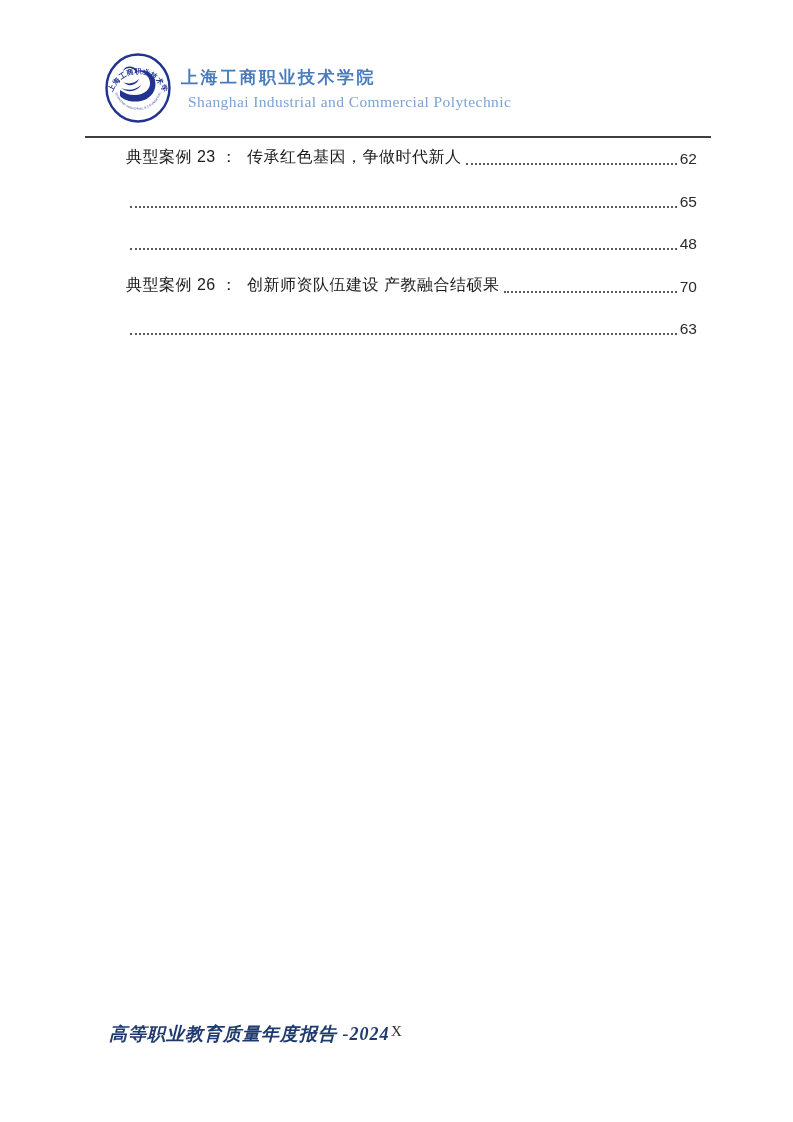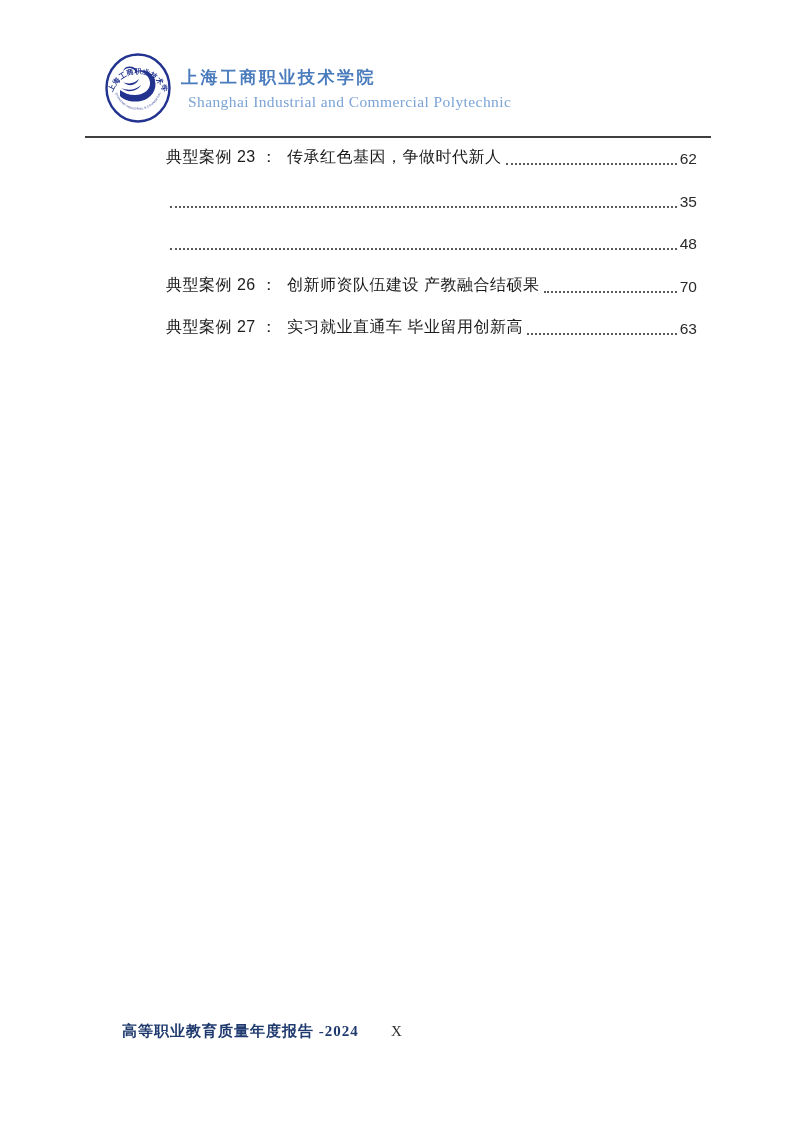--- a/index.html
+++ b/index.html
@@ -36,40 +36,39 @@
     height: 2px; background: #3f3f3f;
   }
   
   .toc {
     position: absolute; left: 126px; right: 96px; top: 147px;
   }
   .toc-row {
     display: flex; align-items: flex-end;
     height: 21px; margin-bottom: 21.5px;
     cursor: pointer;
-    margin-left: 40px;
   }
   .toc-text {
     font-size: 16px; color: #1c1c1c; font-weight: 500;
     letter-spacing: 0.5px; white-space: pre;
   }
   .toc-leader {
     flex: 1 1 auto;
     border-bottom: 2px dotted #5a5a5a;
     margin: 0 3px 3px 4px;
     min-width: 20px;
   }
   .toc-page {
     font-size: 15.5px; color: #2a2a2a;
     padding-bottom: 0px;
   }
   
   .footer-title {
-    position: absolute; left: 122px; top: 1022px;
-    font-size: 15px; font-weight: bold; 
+    position: absolute; left: 109px; top: 1022px;
+    font-size: 18px; font-weight: bold; font-style: italic;
     color: #1f3a6e; letter-spacing: 1px;
     font-family: "Liberation Serif", "DejaVu Serif", serif;
   }
   .footer-pagenum {
     position: absolute; left: 0; right: 0; top: 1023px;
     text-align: center;
     font-size: 15px; color: #2f2f2f;
     font-family: "Liberation Serif", "DejaVu Serif", serif;
   }
 </style>
@@ -108,36 +107,35 @@
   <div class="toc">
 
     <div class="toc-row">
       <span class="toc-text">典型案例 23 ：  传承红色基因，争做时代新人</span>
       <span class="toc-leader"></span>
       <span class="toc-page">62</span>
     </div>
 
     <div class="toc-row">
       <span class="toc-leader"></span>
-      <span class="toc-page">35</span>
+      <span class="toc-page">65</span>
     </div>
 
     <div class="toc-row">
       <span class="toc-leader"></span>
       <span class="toc-page">48</span>
     </div>
 
     <div class="toc-row">
       <span class="toc-text">典型案例 26 ：  创新师资队伍建设 产教融合结硕果</span>
       <span class="toc-leader"></span>
       <span class="toc-page">70</span>
     </div>
 
     <div class="toc-row">
-      <span class="toc-text">典型案例 27 ：  实习就业直通车 毕业留用创新高</span>
       <span class="toc-leader"></span>
       <span class="toc-page">63</span>
     </div>
 
   </div>
 
   <div class="footer-title">高等职业教育质量年度报告 -2024</div>
   <div class="footer-pagenum">X</div>
 
 </div>

